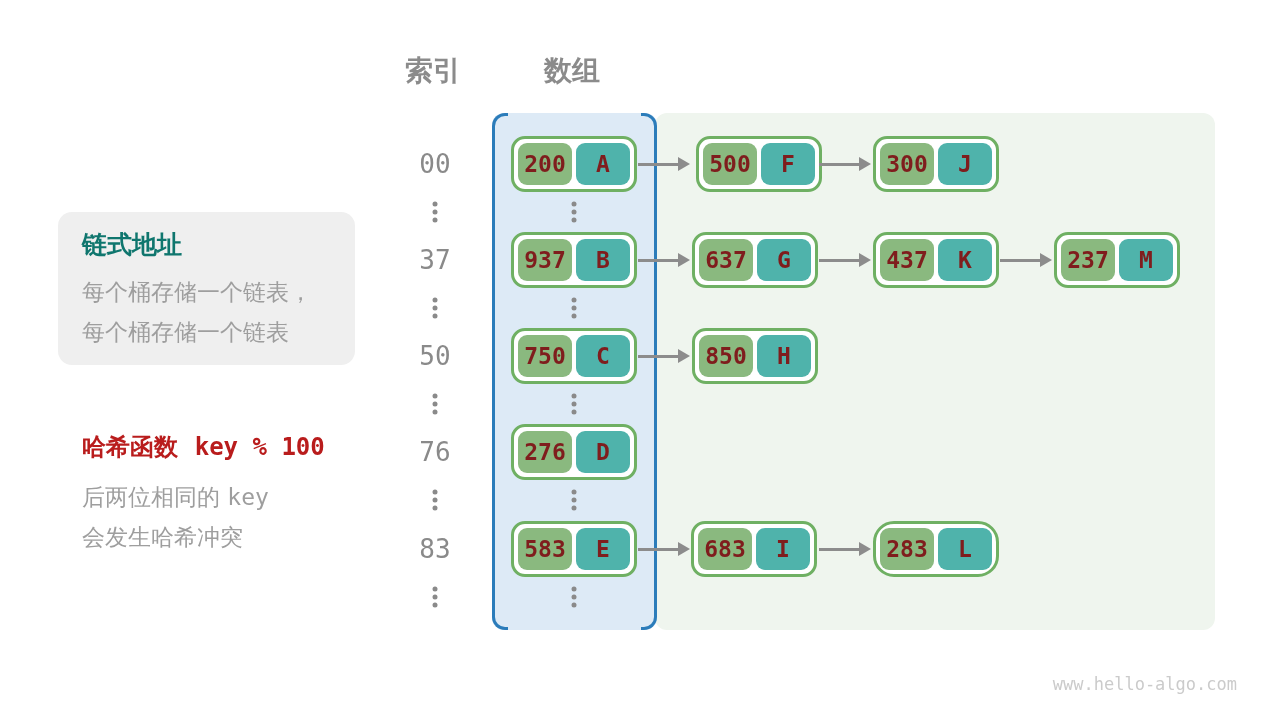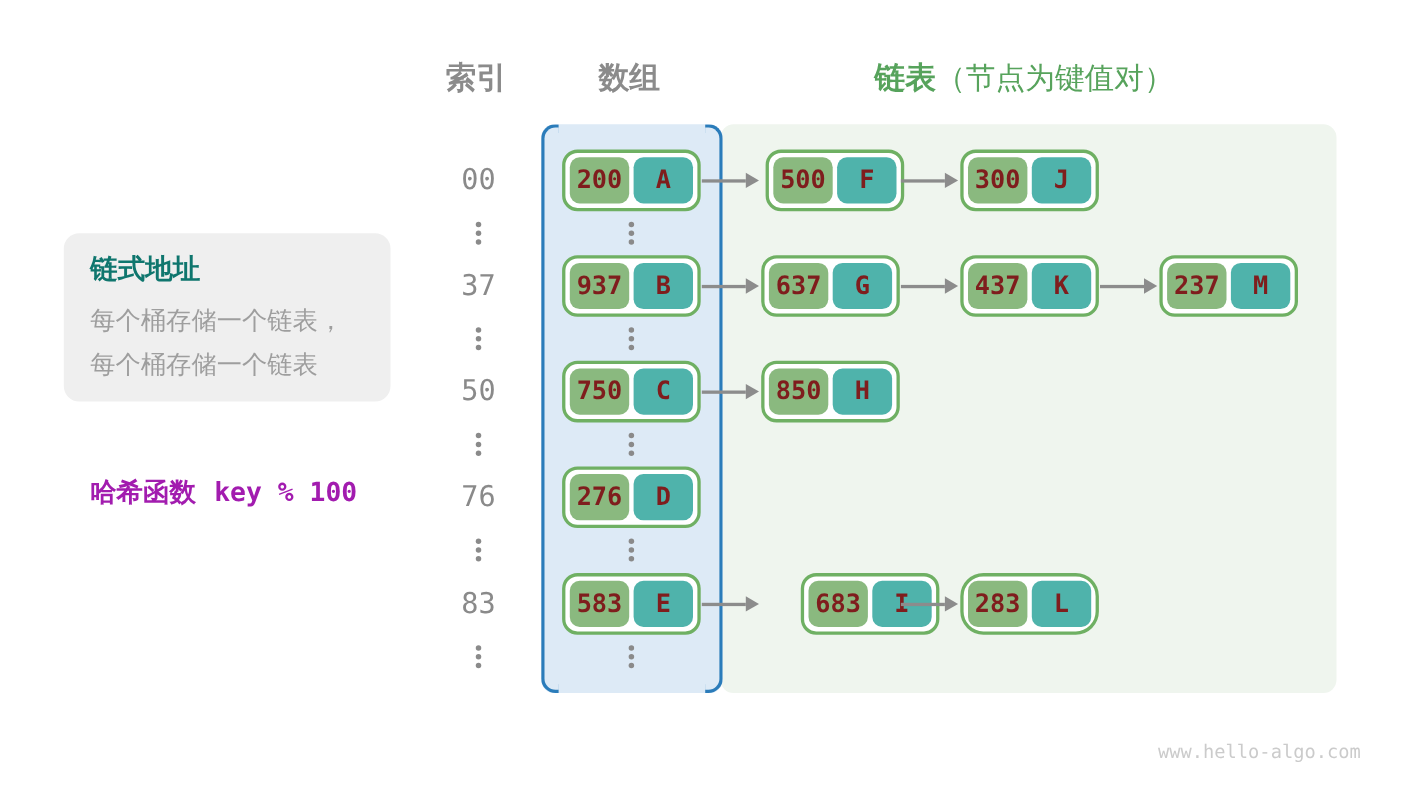--- a/index.html
+++ b/index.html
@@ -15,21 +15,21 @@
   .hdr-list .note{font-weight:normal;font-size:27px;}
 
   
   .info-card{position:absolute;left:58px;top:212px;width:297px;height:153px;
              background:#efefef;border-radius:14px;}
   .info-card .title{position:absolute;left:24px;top:16px;font-size:25px;font-weight:bold;color:#0f766e;}
   .info-card .body{position:absolute;left:24px;top:60px;font-size:23px;line-height:40px;color:#9e9e9e;white-space:nowrap;}
 
   
   .hash-note{position:absolute;left:82px;top:431px;white-space:nowrap;}
-  .hash-note .fn-line{font-size:24px;font-weight:bold;color:#a21caf;}
+  .hash-note .fn-line{font-size:24px;font-weight:bold;color:#b91c1c;}
   .hash-note .code{font-family:"DejaVu Sans Mono",monospace;}
   .hash-note .body{margin-top:14px;font-size:23px;line-height:40px;color:#9e9e9e;}
   .hash-note .body .code{color:#9e9e9e;font-weight:normal;}
 
   
   .list-region{position:absolute;left:655px;top:113px;width:560px;height:517px;
                background:#eff5ee;border-radius:12px;}
   .array-region{position:absolute;left:492px;top:113px;width:165px;height:517px;
                 background:#ddeaf6;border-radius:12px;}
   .array-region::before,.array-region::after{content:'';position:absolute;top:0;bottom:0;width:13px;
@@ -55,32 +55,35 @@
   .watermark{position:absolute;right:43px;top:674px;font-family:"DejaVu Sans Mono",monospace;
              font-size:17px;color:#cbcbcb;}
 </style>
 </head>
 <body>
 
 <div class="canvas">
 
   <div class="col-header hdr-index">索引</div>
   <div class="col-header hdr-array">数组</div>
-  <div class="col-header hdr-list"><span>链表</span><span class="note">（节点为键值对）</span></div>
 
   <div class="info-card">
     <div class="title">链式地址</div>
     <div class="body">
       <div>每个桶存储一个链表，</div>
       <div>每个桶存储一个链表</div>
     </div>
   </div>
 
   <div class="hash-note">
     <div class="fn-line"><span>哈希函数</span>&nbsp;&nbsp;<span class="code">key % 100</span></div>
+    <div class="body">
+      <div><span>后两位相同的</span>&nbsp;<span class="code">key</span></div>
+      <div>会发生哈希冲突</div>
+    </div>
   </div>
 
   <div class="list-region"></div>
   <div class="array-region"></div>
 
   <div id="rows-layer">
       <div class="idx" style="left: 435px; top: 164px;">00</div>
       <div class="node" style="left: 511px; top: 136px;">
         <div class="cell key">200</div>
         <div class="cell val">A</div>
@@ -129,21 +132,21 @@
       <div class="node" style="left: 511px; top: 424px;">
         <div class="cell key">276</div>
         <div class="cell val">D</div>
       </div>
       <div class="idx" style="left: 435px; top: 549px;">83</div>
       <div class="node" style="left: 511px; top: 521px;">
         <div class="cell key">583</div>
         <div class="cell val">E</div>
       </div>
       <div class="arrow" style="left: 638px; top: 547.5px;"></div>
-      <div class="node" style="left: 728px; top: 521px;">
+      <div class="node" style="left: 691px; top: 521px;">
         <div class="cell key">683</div>
         <div class="cell val">I</div>
       </div>
       <div class="arrow" style="left: 819px; top: 547.5px;"></div>
       <div class="node" style="left: 873px; top: 521px; border-radius: 21px;">
         <div class="cell key">283</div>
         <div class="cell val">L</div>
       </div>
       <div class="dots" style="left: 435px; top: 212px;">
         <i></i>

